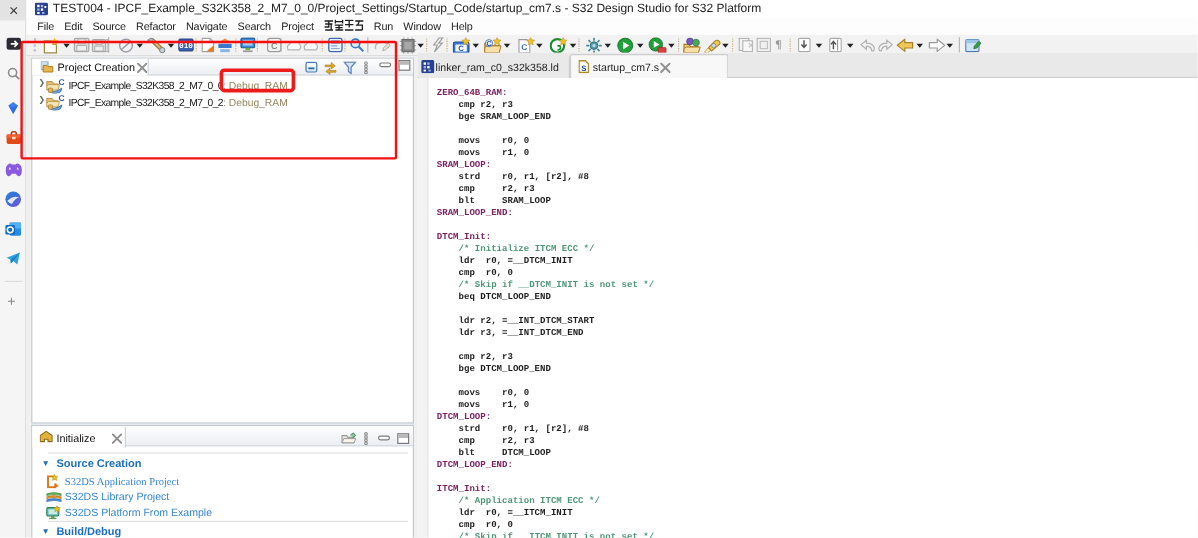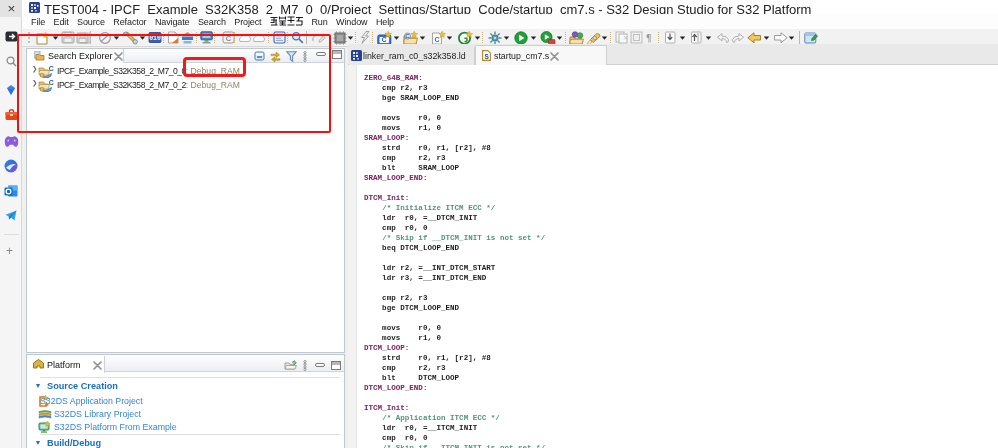--- a/index.html
+++ b/index.html
@@ -66,21 +66,21 @@
 <svg class="abs" style="left:29px;top:2px" width="11" height="11" viewBox="0 0 11 11">
   <rect x="0" y="0" width="11" height="11" rx="1.5" fill="#27408f"></rect>
   <rect x="2" y="2" width="2" height="2" fill="#fff"></rect>
     <rect x="5" y="2" width="2" height="2" fill="#9fb0e0"></rect>
     <rect x="8" y="3" width="1.6" height="1.6" fill="#fff"></rect>
   <rect x="2" y="5" width="2" height="2" fill="#9fb0e0"></rect>
     <rect x="5" y="5" width="2" height="2" fill="#fff"></rect>
   <rect x="2" y="8" width="2" height="1.6" fill="#fff"></rect>
     <rect x="6" y="8" width="2" height="1.6" fill="#9fb0e0"></rect>
 </svg>
-<div class="abs" style="left:44px;top:2px;font-size:13px;color:#222;white-space:nowrap;">TEST004 - IPCF_Example_S32K358_2_M7_0_0/Project_Settings/Startup_Code/startup_cm7.s - S32 Design Studio for S32 Platform</div>
+<div class="abs" style="left:44px;top:2px;font-size:10px;color:#222;white-space:nowrap;">TEST004 - IPCF_Example_S32K358_2_M7_0_0/Project_Settings/Startup_Code/startup_cm7.s - S32 Design Studio for S32 Platform</div>
 
 <div class="abs" style="left:22px;top:14px;width:976px;height:15px;background:#fdfdfd;"></div>
 <div id="menubar" class="abs" style="left:31px;top:16px;height:13px;font-size:9px;letter-spacing:-0.12px;color:#1d1d1d;white-space:nowrap;"><span style="margin-right:8.5px">File</span><span style="margin-right:8.5px">Edit</span><span style="margin-right:8.5px">Source</span><span style="margin-right:8.5px">Refactor</span><span style="margin-right:8.5px">Navigate</span><span style="margin-right:8.5px">Search</span><span style="margin-right:8.5px">Project</span><span style="margin-right:8.5px"><svg width="33" height="10" viewBox="0 0 33 10" style="vertical-align:-1px">
         <g stroke="#1d1d1d" stroke-width="1.1" fill="none">
           <path d="M0.5 1.5 H7.5 M1 4 H7 M0.5 6.5 L4 6.5 L4 1.5 M1 9 H7.5 M6 4 V9"></path>
           <path d="M9 2 H16 M9.5 0.5 V3.5 M15.5 0.5 V3.5 M9 5 H16 M9.5 7 H15.5 M9.5 9 H16 M12.5 5 V9"></path>
           <path d="M17.5 1 H24.5 M21 1 V7 M17.5 4.5 H24.5 M17.5 9 H24.5"></path>
           <path d="M26 1.5 H33 M29.5 1.5 L28 5 M26.5 5 L32 5 L32 9 M26 9 H32"></path>
         </g>
       </svg></span><span style="margin-right:8.5px">Run</span><span style="margin-right:8.5px">Window</span><span style="margin-right:8.5px">Help</span></div>
@@ -355,21 +355,21 @@
 <div class="abs" style="left:22px;top:47px;width:976px;height:401px;background:#f0f0f0;"></div>
 
 <div class="abs" style="left:26px;top:48px;width:319px;height:305px;background:#fff;border:1px solid #c0c8d0;"></div>
 <div class="abs" style="left:27px;top:49px;width:317px;height:14px;background:linear-gradient(#fefefe,#ebeef2);border-bottom:1px solid #cdd4dc;"></div>
 
 <div class="abs" style="left:27px;top:49px;width:97px;height:14px;background:#fff;border-right:1px solid #ccd2da;"></div>
 <svg class="abs" style="left:34px;top:51px" width="11" height="10" viewBox="0 0 11 10">
   <rect x="0" y="0" width="6" height="7" rx="0.5" fill="#cfe0f0" stroke="#7a96b8" stroke-width="0.8"></rect>
   <path d="M2 3.5 L2 9 L10 9 L10 4.5 L6 4.5 L5 3.5 Z" fill="#e8b64c" stroke="#a8781c" stroke-width="0.8"></path>
 </svg>
-<div class="abs" style="left:48px;top:51px;font-size:9px;color:#111;">Search Explorer</div>
+<div class="abs" style="left:48px;top:51px;font-size:9px;color:#111;">Project Creation</div>
 <svg class="abs" style="left:114px;top:52px" width="9" height="9" viewBox="0 0 9 9">
     <path d="M1 1 L8 8 M8 1 L1 8" stroke="#808080" stroke-width="1.5" stroke-linecap="round"></path>
     <path d="M1 1 L8 8 M8 1 L1 8" stroke="#a8a8a8" stroke-width="0.5"></path>
   </svg>
 
 <div id="pe-icons" class="abs" style="left:0;top:0;width:998px;height:448px;pointer-events:none">
   <svg style="position:absolute;left:254px;top:51px" width="12" height="11" viewBox="0 0 12 11">
     <rect x="1" y="1" width="9" height="8" rx="1.5" fill="#ddebf7" stroke="#4a7ab0" stroke-width="1"></rect>
     <rect x="2" y="2" width="7" height="2.5" fill="#f6fafd"></rect>
     <path d="M3 6 H8" stroke="#2a6aa0" stroke-width="1.4"></path>
@@ -414,21 +414,21 @@
   </svg>
   <div style="position:absolute;left:30px;top:16.5px;font-size:8.6px;color:#1a1a1a;white-space:nowrap;"><span style="letter-spacing:-0.5px">IPCF_Example_S32K358_2_M7_0_2</span><span style="color:#95855c">: Debug_RAM</span></div>
 </div>
 
 <div class="abs" style="left:26px;top:354px;width:319px;height:94px;background:#fff;border:1px solid #c0c8d0;border-bottom:none;"></div>
 <div class="abs" style="left:27px;top:355px;width:317px;height:17px;background:linear-gradient(#fefefe,#ebeef2);border-bottom:1px solid #cdd4dc;"></div>
 <div class="abs" style="left:27px;top:356px;width:78px;height:17px;background:#fff;border-right:1px solid #ccd2da;"></div>
 <svg class="abs" style="left:33px;top:359px" width="11" height="10" viewBox="0 0 11 10">
   <path d="M0.5 9 L0.5 4 L5.5 0.5 L10.5 4 L10.5 9 L7 9 L7 7 L4 7 L4 9 Z" fill="#e0b23e" stroke="#8a6a14" stroke-width="0.9"></path>
 </svg>
-<div class="abs" style="left:47px;top:360px;font-size:9px;color:#111;">Platform</div>
+<div class="abs" style="left:47px;top:360px;font-size:9px;color:#111;">Initialize</div>
 <svg class="abs" style="left:93px;top:361px" width="9" height="9" viewBox="0 0 9 9">
     <path d="M1 1 L8 8 M8 1 L1 8" stroke="#808080" stroke-width="1.5" stroke-linecap="round"></path>
     <path d="M1 1 L8 8 M8 1 L1 8" stroke="#a8a8a8" stroke-width="0.5"></path>
   </svg>
 <div id="db-icons" class="abs" style="left:0;top:0;width:998px;height:448px;pointer-events:none">
   <svg style="position:absolute;left:284px;top:360px" width="13" height="11" viewBox="0 0 13 11">
     <path d="M1 9 L1 3 L5 3 L6 4.5 L11 4.5 L11 9 Z" fill="#ece8de" stroke="#999" stroke-width="0.9"></path>
     <path d="M1 9 L2.5 5.5 L12.5 5.5 L11 9 Z" fill="#f8f4ea" stroke="#999" stroke-width="0.8"></path>
     <path d="M8 2.5 L10.5 0.8 L12.3 3 L9.8 4.6" fill="#8cc89c" stroke="#3a8a5a" stroke-width="0.8"></path>
   </svg>
@@ -444,21 +444,21 @@
 </div>
 <div id="db-content" class="abs" style="left:0;top:0;width:998px;height:448px;pointer-events:none">
   <div style="position:absolute;left:40px;top:377px;width:300px;height:1px;background:#e0e0e0"></div>
   <div style="position:absolute;left:36px;top:381px;color:#1b6fc0;font-size:8px;">▾</div>
   <div style="position:absolute;left:47px;top:381px;color:#1b6fc0;font-size:9.2px;font-weight:bold;white-space:nowrap;">Source Creation</div>
   <svg style="position:absolute;left:38px;top:395px" width="13" height="12" viewBox="0 0 13 12">
     <path d="M7 2 L2 2 L2 11 L8 11 L8 8" fill="#fff" stroke="#e07818" stroke-width="1.6"></path>
     <path d="M7.5 0.3 L8.3 2 L10.3 2.2 L8.9 3.5 L9.3 5.4 L7.5 4.5 L5.7 5.4 L6.1 3.5 L4.7 2.2 L6.7 2 Z" fill="#e8c020" stroke="#a88a10" stroke-width="0.4"></path>
     <path d="M8 8 L11 10 L8 11.5 Z" fill="#e07818"></path>
   </svg>
-  <div style="position:absolute;left:40px;top:396px;color:#3585d5;font-size:8.8px;white-space:nowrap;">S32DS Application Project</div>
+  <div style="position:absolute;left:54px;top:396px;color:#3585d5;font-size:8.8px;white-space:nowrap;font-family:Liberation Serif, serif;">S32DS Application Project</div>
   <svg style="position:absolute;left:38px;top:408px" width="14" height="12" viewBox="0 0 14 12">
     <path d="M1 3.5 Q7 1.5 13 3.5 L13 5 Q7 3 1 5 Z" fill="#68b858" stroke="#3a8a30" stroke-width="0.5"></path>
     <path d="M1 6 Q7 4 13 6 L13 7.5 Q7 5.5 1 7.5 Z" fill="#e89a30" stroke="#a86a10" stroke-width="0.5"></path>
     <path d="M1 8.5 Q7 6.5 13 8.5 L13 10 Q7 8 1 10 Z" fill="#4a90d8" stroke="#2a60a8" stroke-width="0.5"></path>
   </svg>
   <div style="position:absolute;left:54px;top:409px;color:#3585d5;font-size:8.8px;white-space:nowrap;">S32DS Library Project</div>
   <svg style="position:absolute;left:38px;top:421px" width="14" height="12" viewBox="0 0 14 12">
     <rect x="1" y="2" width="10" height="7" rx="1" fill="#6cc4b6" stroke="#2a7a5a" stroke-width="0.9"></rect>
     <rect x="2.5" y="3.5" width="7" height="4" fill="#c8ece4"></rect>
     <rect x="4.5" y="9" width="3" height="1.5" fill="#5a9a50"></rect>

